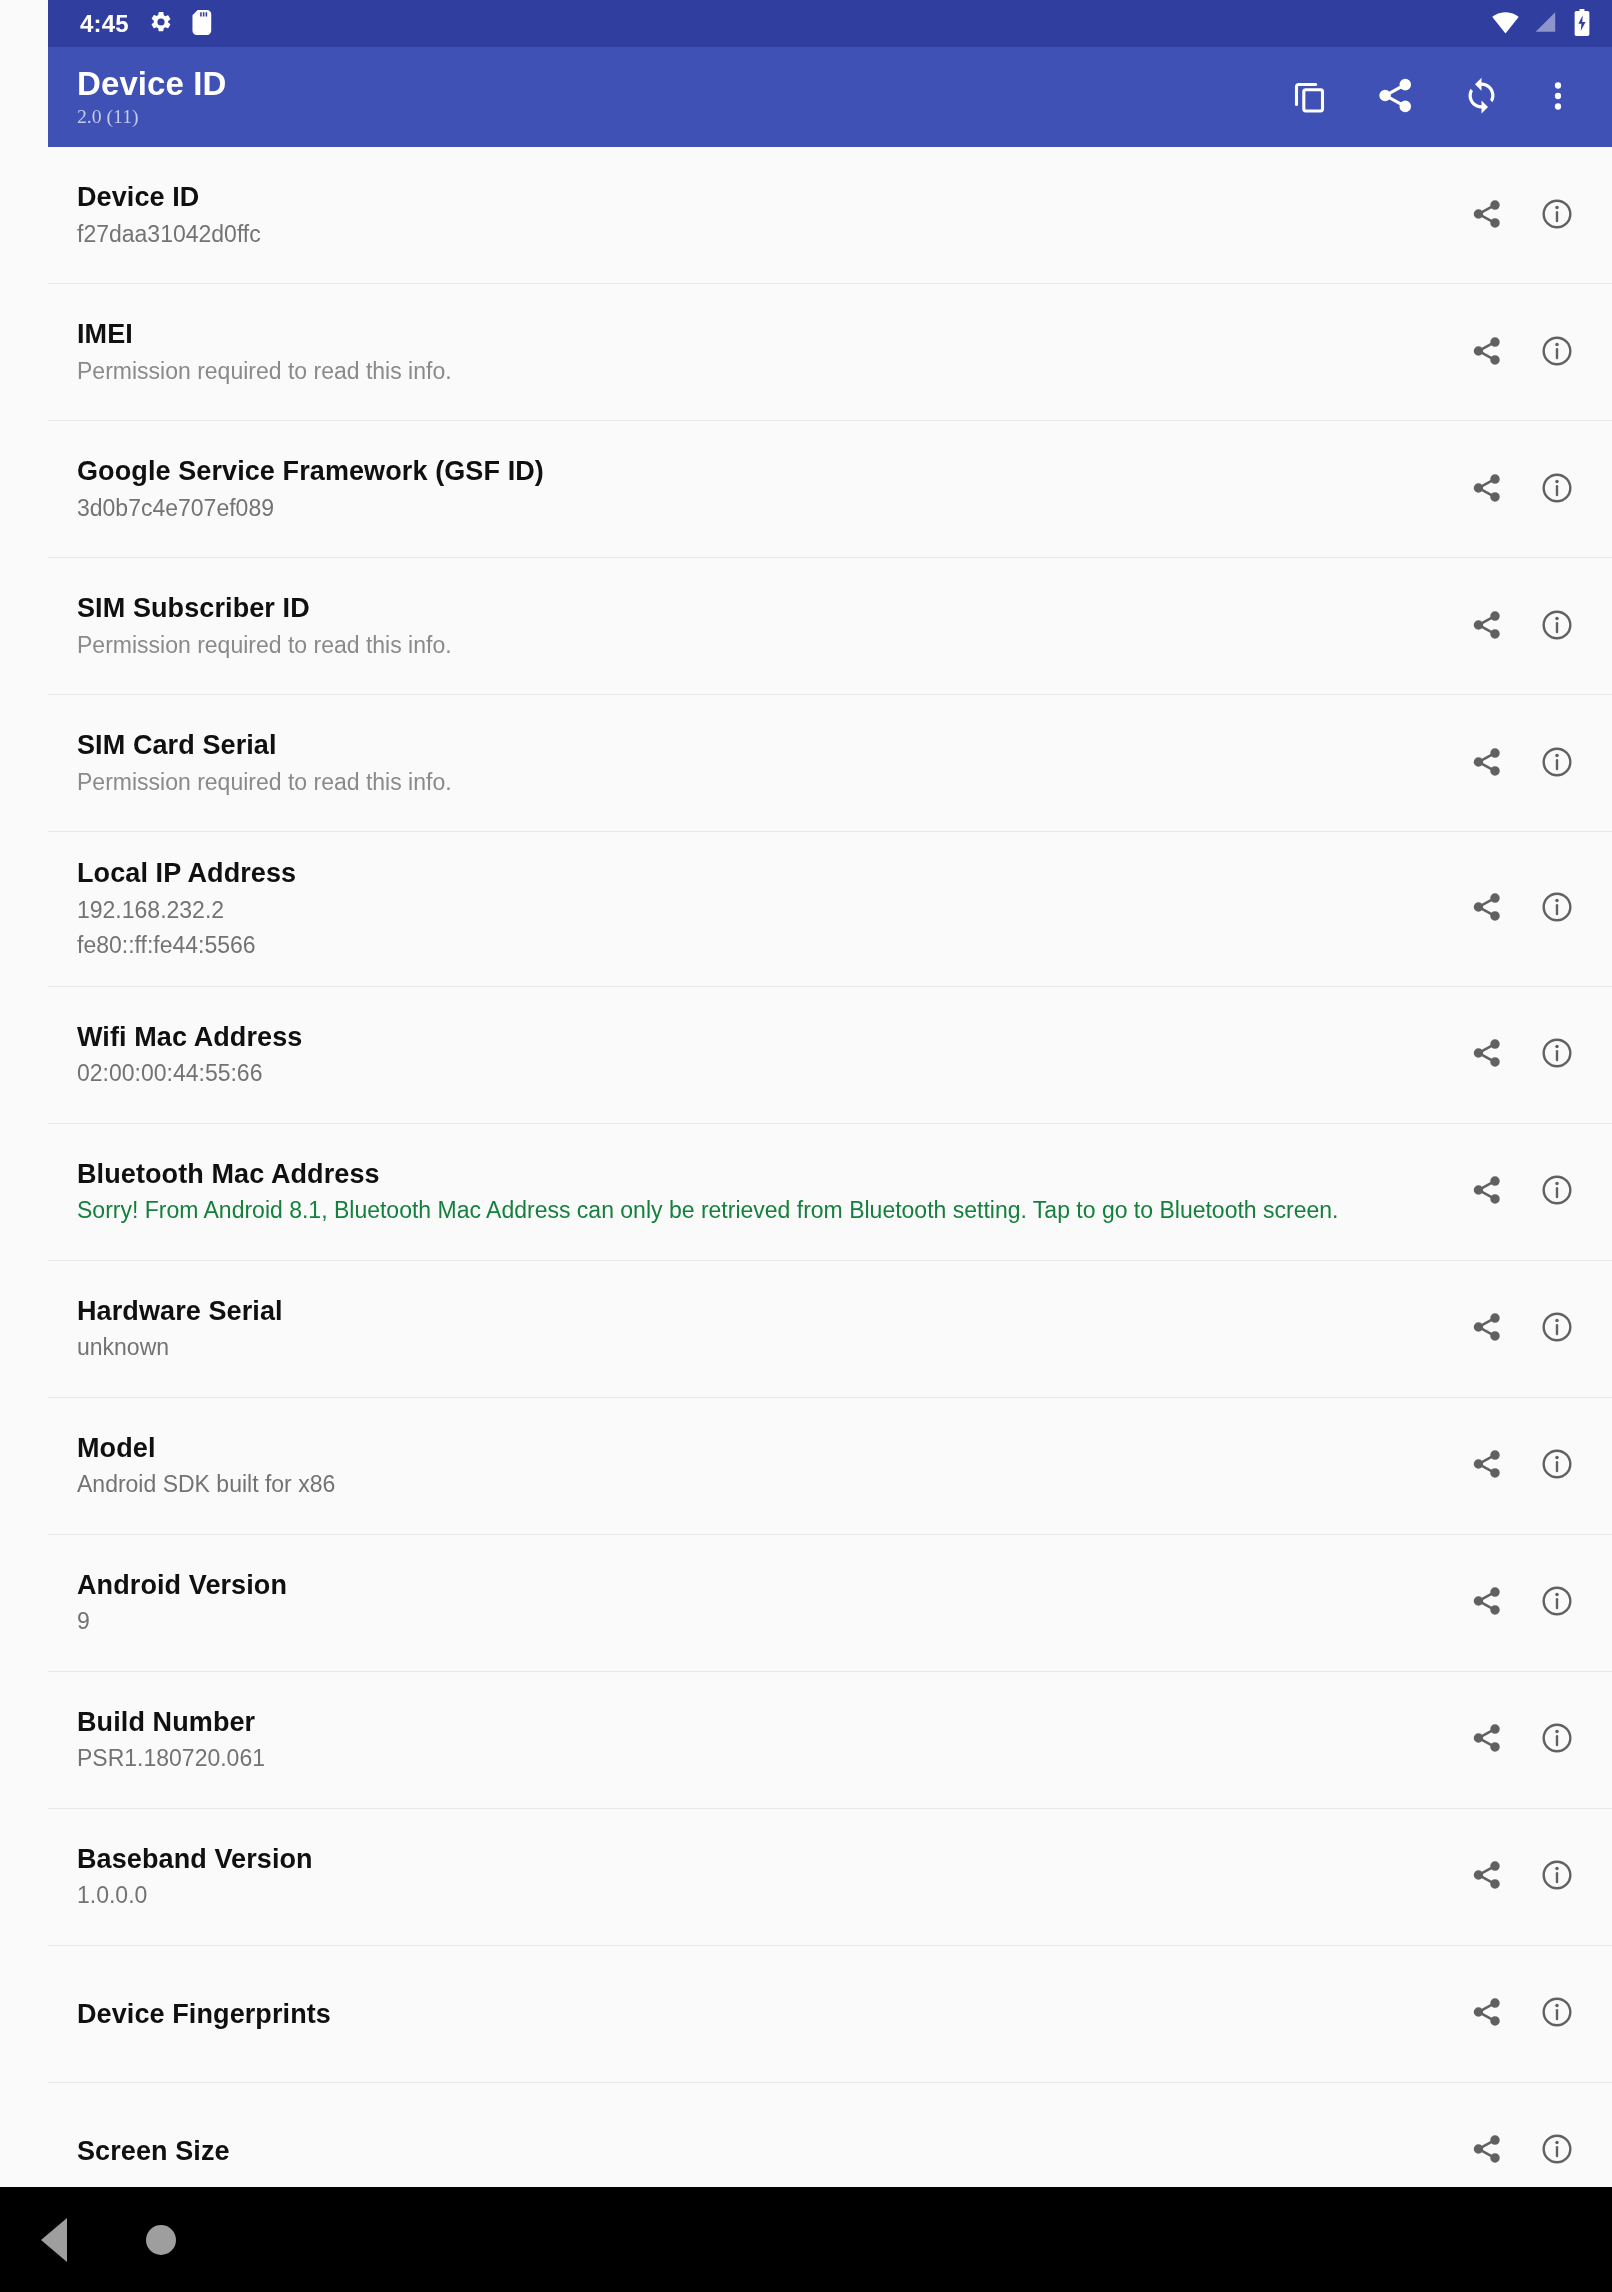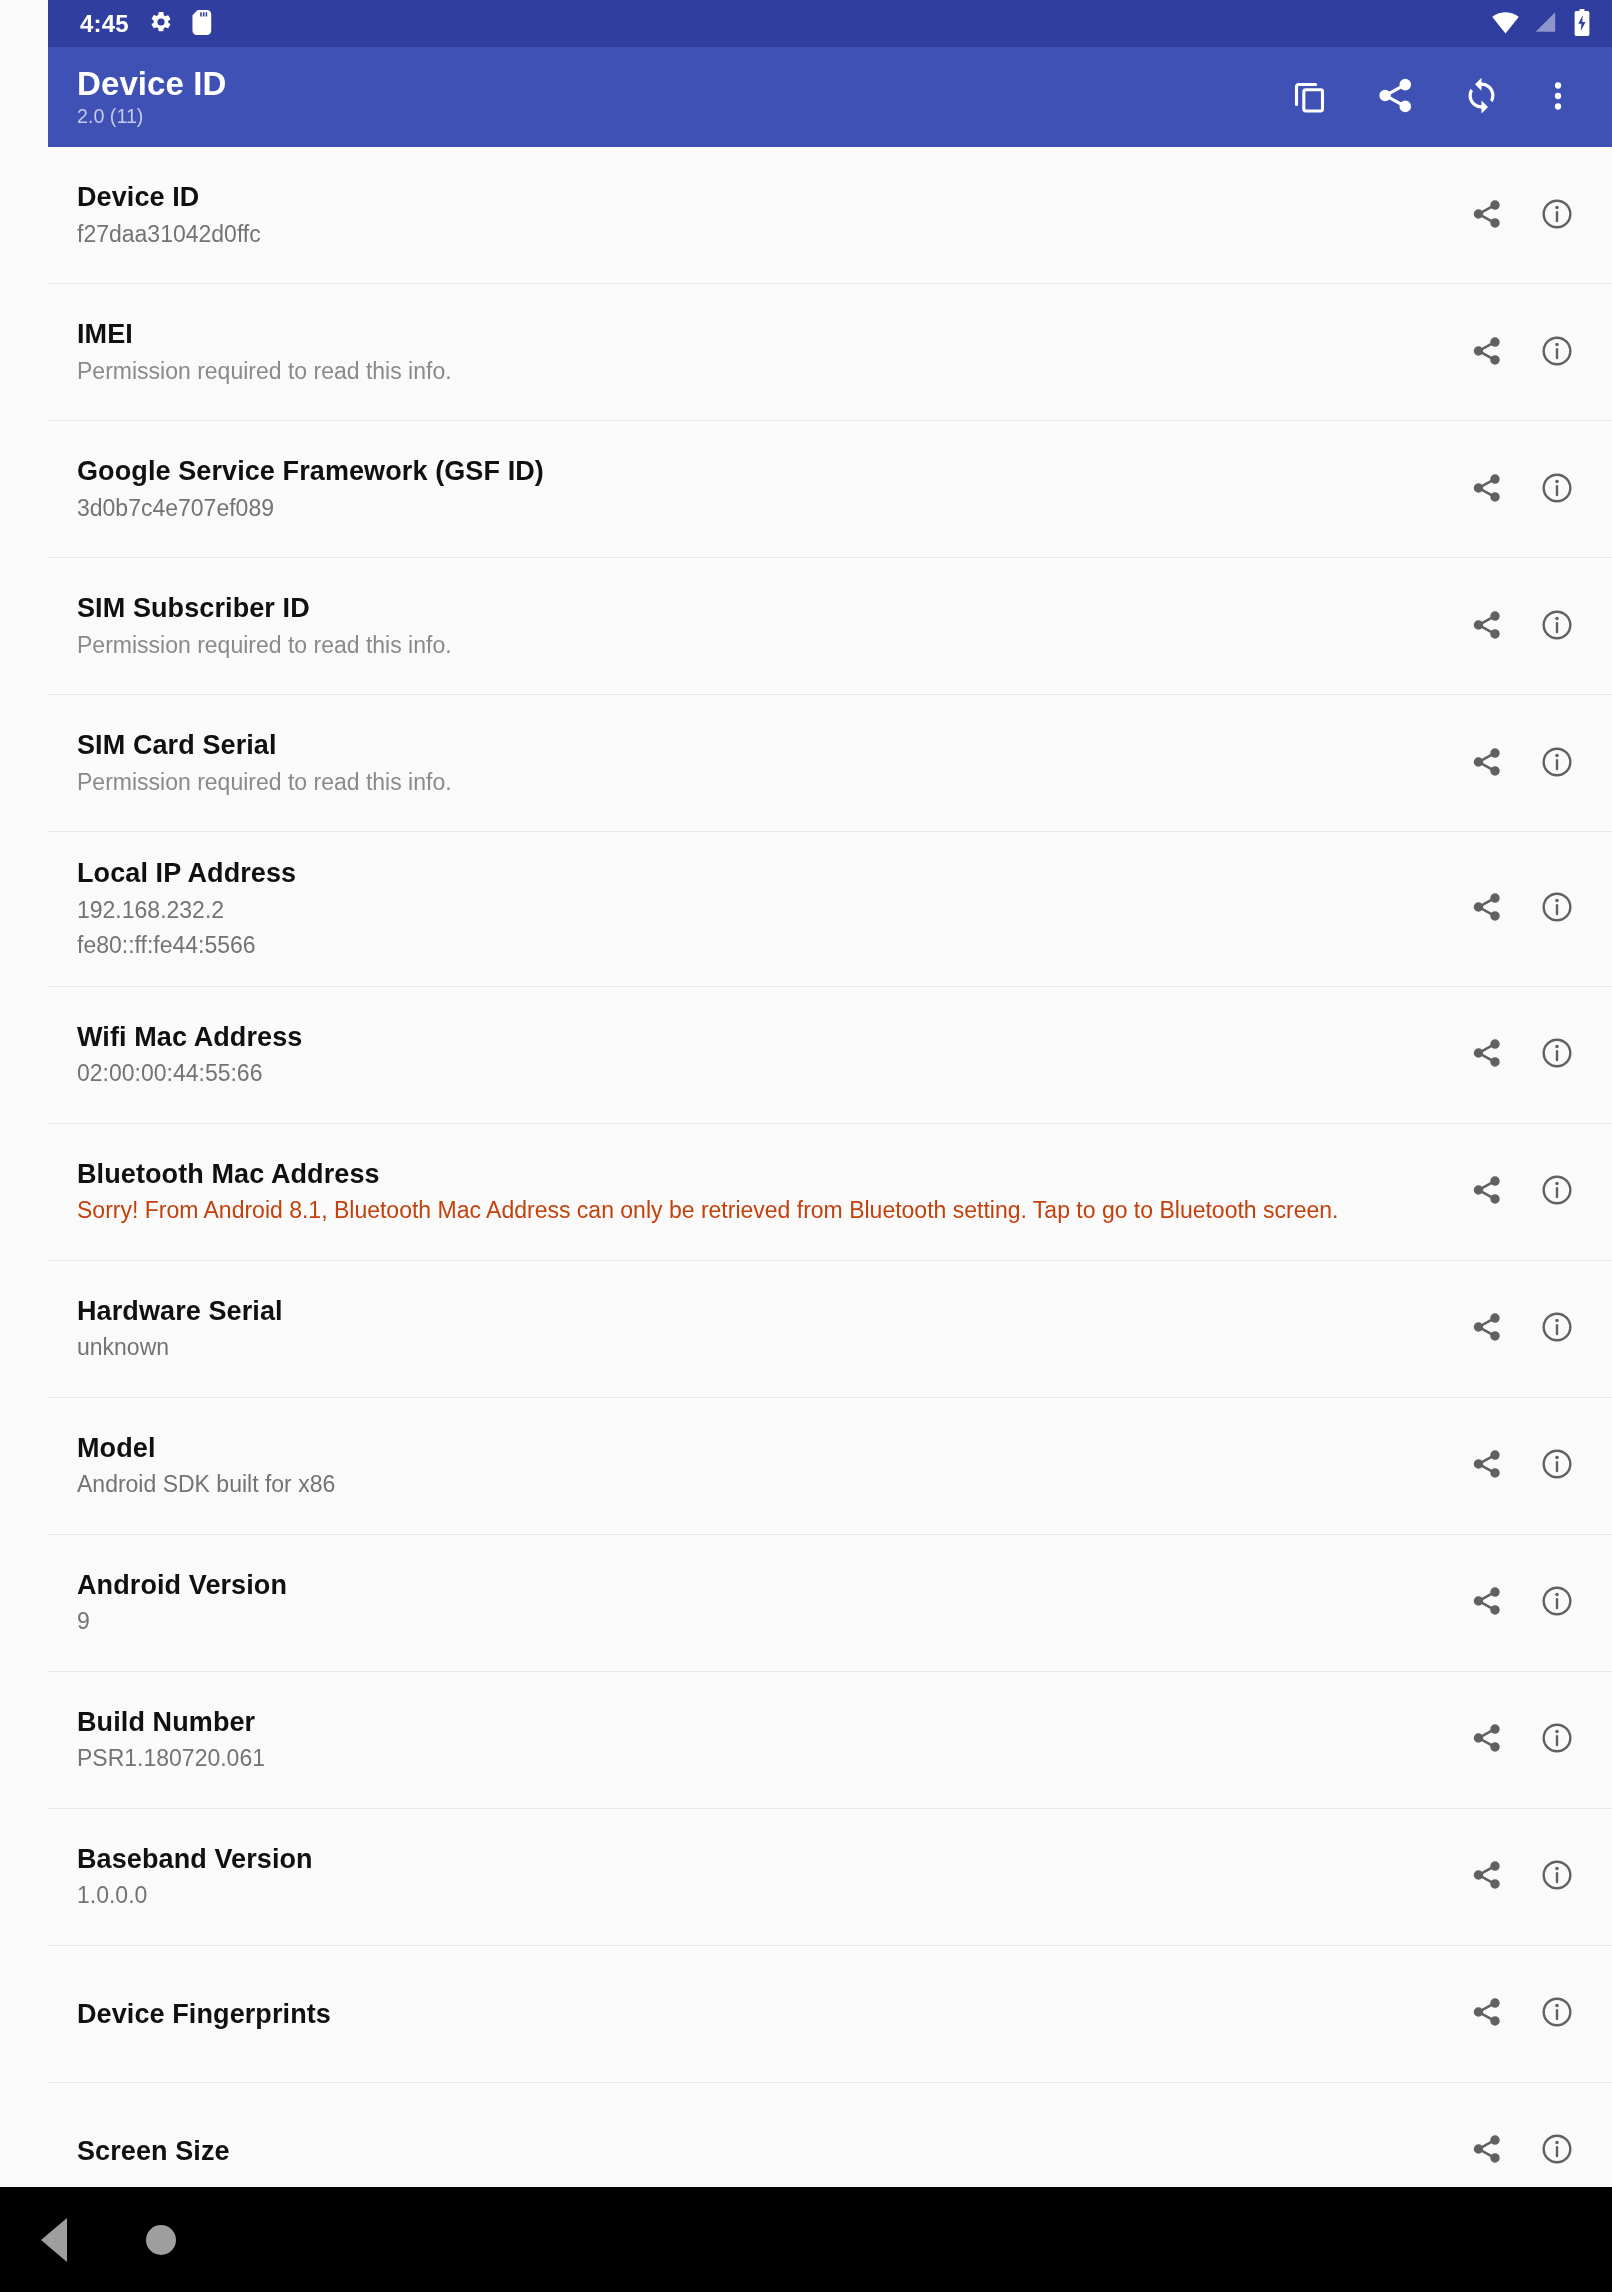--- a/index.html
+++ b/index.html
@@ -59,20 +59,21 @@
     font-weight: 700;
     color: #ffffff;
     line-height: 1.12;
     letter-spacing: 0.1px;
   }
   .app-subtitle {
     font-size: 19.7px;
     font-weight: 400;
     color: #c5cae9;
     line-height: 1.15;
+    font-family: Liberation Serif, serif;
   }
   .app-actions { margin-left: auto; display: flex; align-items: center; }
   .action-btn {
     width: 86px;
     height: 86px;
     display: flex;
     align-items: center;
     justify-content: center;
     background: transparent;
     border: none;
@@ -111,21 +112,21 @@
     letter-spacing: 0.1px;
   }
   .row-value {
     font-size: 23px;
     font-weight: 400;
     color: #737373;
     line-height: 1.28;
     word-break: break-all;
   }
   .row-value.muted { color: #8a8a8a; }
-  .row-value.error { color: #c2410c; word-break: normal; }
+  .row-value.error { color: #15803d; word-break: normal; }
   .row-actions {
     flex: 0 0 auto;
     display: flex;
     align-items: center;
     gap: 0;
     padding-right: 19.7px;
   }
   .row-icon-btn {
     width: 70px;
     height: 70px;

